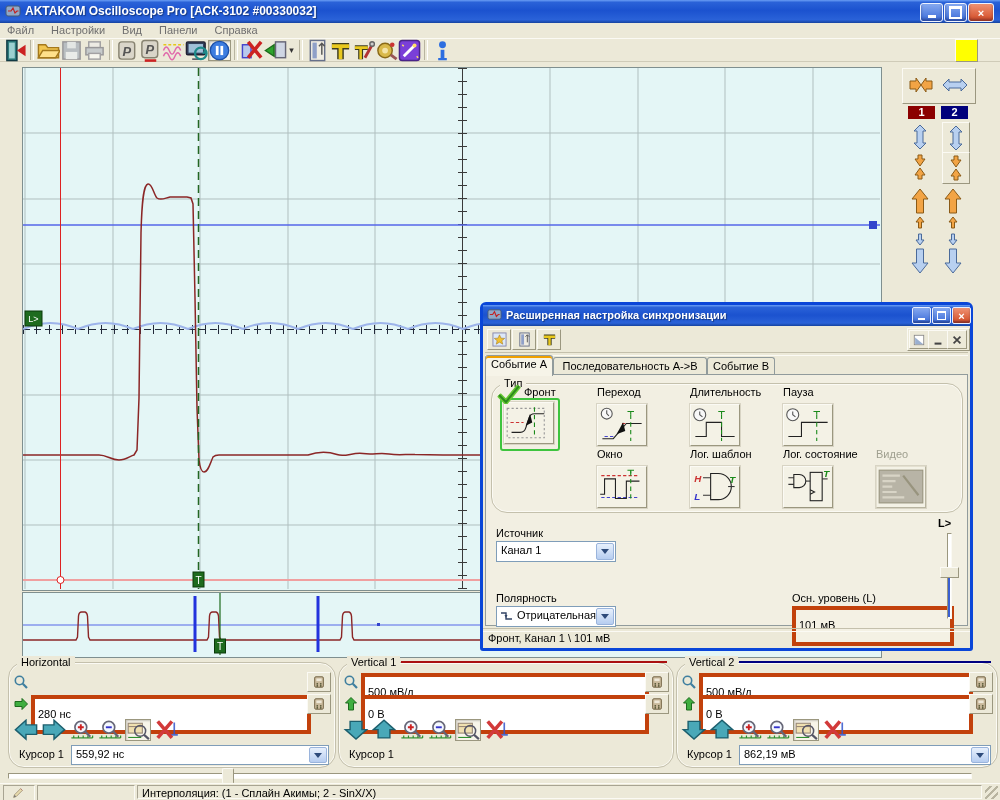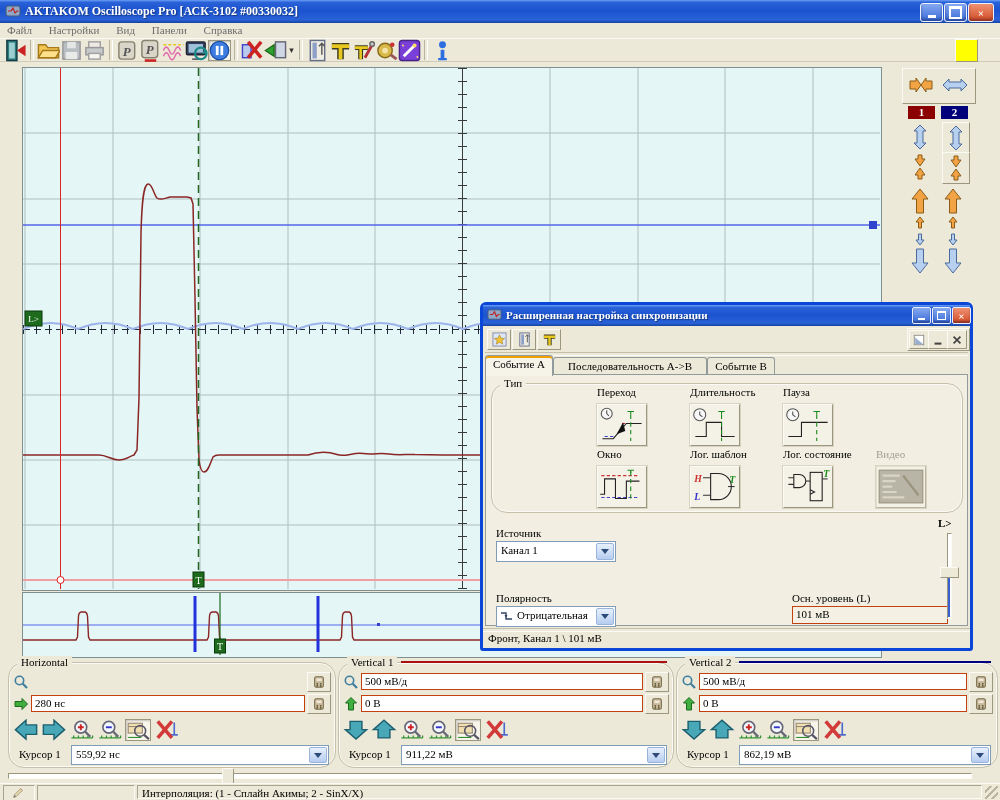--- a/index.html
+++ b/index.html
@@ -1,36 +1,36 @@
 <!DOCTYPE html>
 <html><head>
 <meta charset="utf-8">
 <style>
   html,body{margin:0;padding:0}
-  #app{position:relative;width:1000px;height:800px;background:#ece9d8;font-family:Liberation Serif, serif;font-size:11px;color:#000;overflow:hidden}
+  #app{position:relative;width:1000px;height:800px;background:#ece9d8;font-family:Liberation Sans, sans-serif;font-size:11px;color:#000;overflow:hidden}
   .abs{position:absolute}
   .titlebar{left:0;top:0;width:1000px;height:23px;background:linear-gradient(180deg,#6a9ef5 0%,#2a62d8 10%,#1b52cf 45%,#2a62d8 86%,#15439f 100%)}
   .title-text{color:#fff;font-weight:bold;font-size:12px;text-shadow:1px 1px 1px #16387e;white-space:nowrap}
   .wbtn{width:21px;height:17px;border-radius:3px;border:1px solid #eef3ff;display:flex;align-items:center;justify-content:center;color:#fff;font-weight:bold;box-shadow:inset 0 -2px 3px rgba(0,0,40,.35)}
   .wbtn.blue{background:linear-gradient(#86a9f0,#3a6bd8)}
   .wbtn.red{background:linear-gradient(#ef9273,#d24a24)}
   .menubar{left:0;top:23px;width:1000px;height:15px;background:#ece9d8;color:#6e6e6e}
   .menu-item{display:inline-block;padding:1px 7px;cursor:default}
   .toolbar{left:0;top:38px;width:1000px;height:24px;background:#ece9d8;border-top:1px solid #fbfaf4;border-bottom:1px solid #cfcbb8;display:flex;align-items:center;padding-left:4px;box-sizing:border-box}
   .tbtn{width:23px;height:21px;display:flex;align-items:center;justify-content:center}
   .tbtn svg{width:16px;height:16px}
   .tbtn.pressed{background:#f8f5ea;border:1px solid #9b977f;box-shadow:inset 1px 1px 2px rgba(0,0,0,.25);box-sizing:border-box}
   .tsep{width:2px;height:20px;margin:0 3px;border-left:1px solid #b8b4a0;border-right:1px solid #fff}
   .caret{font-size:9px;color:#333;width:9px;text-align:center}
   .panel3d{border:1px solid;border-color:#fbfaf4 #9b977f #9b977f #fbfaf4}
   .sunken{border:1px solid;border-color:#9b977f #fbfaf4 #fbfaf4 #9b977f}
   .plotbox{background:#e4f6f6;border:1px solid #7f8f8f}
   .fieldset{border:1px solid #c4c0ac;border-radius:16px;box-shadow:inset 0 0 0 1px #fbfaf4;background:#ece9d8}
   .legend{position:absolute;top:-7px;left:8px;background:#ece9d8;padding:0 4px;white-space:nowrap}
-  .field{background:#fff;border:1px solid #c2410c;line-height:15px;padding:0 3px;white-space:nowrap;overflow:hidden}
+  .field{background:#fff;border:4px solid #c2410c;line-height:15px;padding:8px 3px;white-space:nowrap;overflow:hidden}
   .field.ro{background:#f4f1e4}
   .mini{width:18px;height:16px;display:flex;align-items:center;justify-content:center}
   .mini svg{width:14px;height:14px}
   .sqbtn{background:#ece9d8;border:1px solid;border-color:#fbfaf4 #9b977f #9b977f #fbfaf4;display:flex;align-items:center;justify-content:center}
   .rowbtn{width:26px;height:22px;display:flex;align-items:center;justify-content:center}
   .rowbtn svg{width:21px;height:17px}
   .rowbtn.pressed{background:#f8f5ea;border:1px solid #9b977f;box-shadow:inset 1px 1px 2px rgba(0,0,0,.2);box-sizing:border-box}
   .combo{background:#fff;border:1px solid #7f9db9}
   .combo .val{position:absolute;left:4px;top:2px;white-space:nowrap}
   .drop{position:absolute;right:1px;top:1px;bottom:1px;width:16px;background:linear-gradient(#e7f0fc,#b6cdf0);border:1px solid #9ab4dc;border-radius:2px;display:flex;align-items:center;justify-content:center}
@@ -546,26 +546,20 @@
       </span>
     <span class="abs rowbtn" style="left:144px;top:56px">
         <i>
           <svg viewBox="0 0 22 18" style="width: 100%; height: 100%;">
             <path d="M18 3v11M15 13.5h6" stroke="#3355cc" stroke-width="1.4" opacity="0.85"></path>
             <path d="M4 2l12 14M16 2L4 16" stroke="#d23a3a" stroke-width="3"></path>
           </svg>
         </i>
       </span>
     <span class="abs" style="left:10px;top:85px">Курсор 1</span>
-    <div class="abs combo" style="left:62px;top:82px;width:264px;height:18px">
-      <span class="val">911,22 мВ</span>
-      <span class="drop">
-          <span class="tri"></span>
-        </span>
-    </div>
   </div>
 
   <div class="abs fieldset" style="left:676px;top:662px;width:320px;height:104px">
     <span class="legend">Vertical 2</span>
     <div class="abs" style="left:62px;top:-2px;width:252px;height:2px;background:#000080"></div>
     <span class="abs mini" style="left:3px;top:11px">
         <svg viewBox="0 0 16 16" style="width: 100%; height: 100%;">
           <circle cx="6.5" cy="6.5" r="4.2" fill="none" stroke="#3f7f9f" stroke-width="1.6"></circle>
           <path d="M9.8 9.8L14 14" stroke="#3f7f9f" stroke-width="2.2"></path>
         </svg>
@@ -756,20 +750,41 @@
 
       <span class="tab active" style="left:2px;top:29px;width:66px">Событие A</span>
       <span class="tab" style="left:70px;top:31px;width:152px">Последовательность A-&gt;B</span>
       <span class="tab" style="left:224px;top:31px;width:66px">Событие B</span>
 
       <div class="abs" style="left:2px;top:48px;width:483px;height:252px;border:1px solid #919b9c;background:#f2efe2;box-sizing:border-box">
 
         <div class="abs fieldset" style="left:5px;top:8px;width:470px;height:128px;background:#f2efe2">
           <span class="legend" style="background:#f2efe2">Тип</span>
 
+          <div class="abs ttcell" style="left:6px;top:0;width:92px;height:64px">
+            <span class="lbl" style="left:26px">Фронт</span>
+            <div class="abs" style="left:2px;top:14px;width:56px;height:49px;border:2px solid #3ec43e;border-radius:3px"></div>
+            <span class="abs" style="left:-2px;top:0;width:26px;height:20px;z-index:3">
+                <svg viewBox="0 0 24 20" style="width: 100%; height: 100%;">
+                  <path d="M2 11l7 7L22 2" fill="none" stroke="#65c832" stroke-width="5"></path>
+                  <path d="M2 11l7 7L22 2" fill="none" stroke="#2d8a1e" stroke-width="2"></path>
+                </svg>
+              </span>
+            <div class="ttbtn" style="top:18px">
+                <i>
+                  <svg viewBox="0 0 44 34" style="width: 100%; height: 100%;">
+                    <rect x="2" y="4" width="34" height="27" fill="none" stroke="#999" stroke-dasharray="2 2"></rect>
+                    <path d="M5 17h12" stroke="#cc3333" stroke-dasharray="3 2"></path>
+                    <path d="M6 26h8q4 0 5-4l3-9q1-4 5-4h9" fill="none" stroke="#222"></path>
+                    <polygon points="19,20 23,9 25,17" fill="#111"></polygon>
+                    <path d="M27 3v28" stroke="#1a8a1a" stroke-dasharray="4 3"></path>
+                  </svg>
+                </i>
+              </div>
+          </div>
           <div class="abs ttcell" style="left:99px;top:0;width:92px;height:64px">
             <span class="lbl">Переход</span>
             <div class="ttbtn">
                 <i>
                   <svg viewBox="0 0 44 34" style="width: 100%; height: 100%;">
                     <circle cx="8" cy="7" r="5" fill="#f8f8f8" stroke="#555"></circle>
                     <path d="M8 4v3l2 2" stroke="#555" fill="none"></path>
                     <path d="M22 16h14" stroke="#cc3333" stroke-dasharray="3 2"></path>
                     <path d="M6 28h8" stroke="#4444cc" stroke-dasharray="3 2"></path>
                     <path d="M4 30h10l12-14h14" fill="none" stroke="#222"></path>

